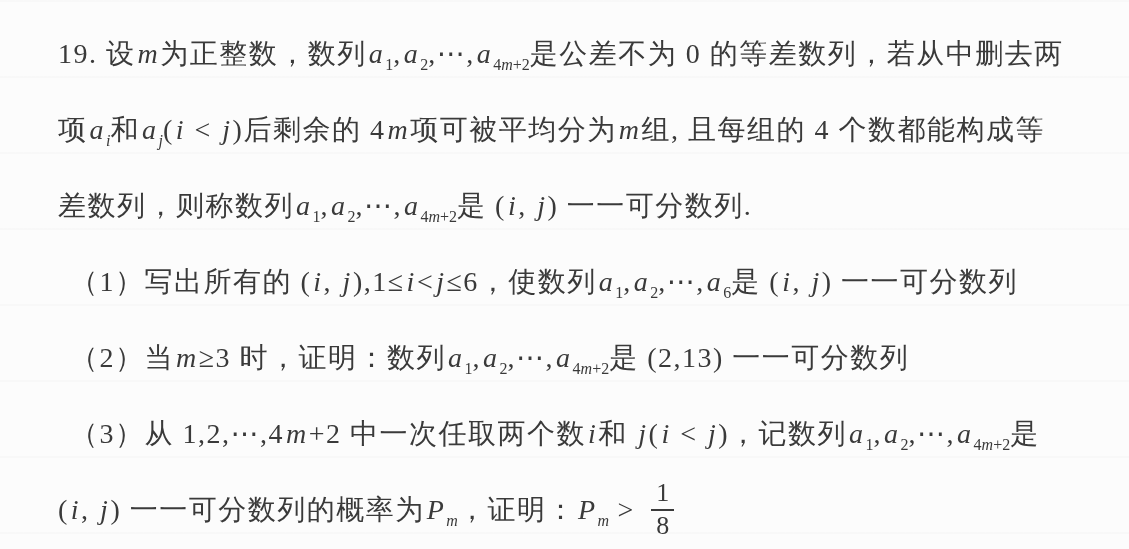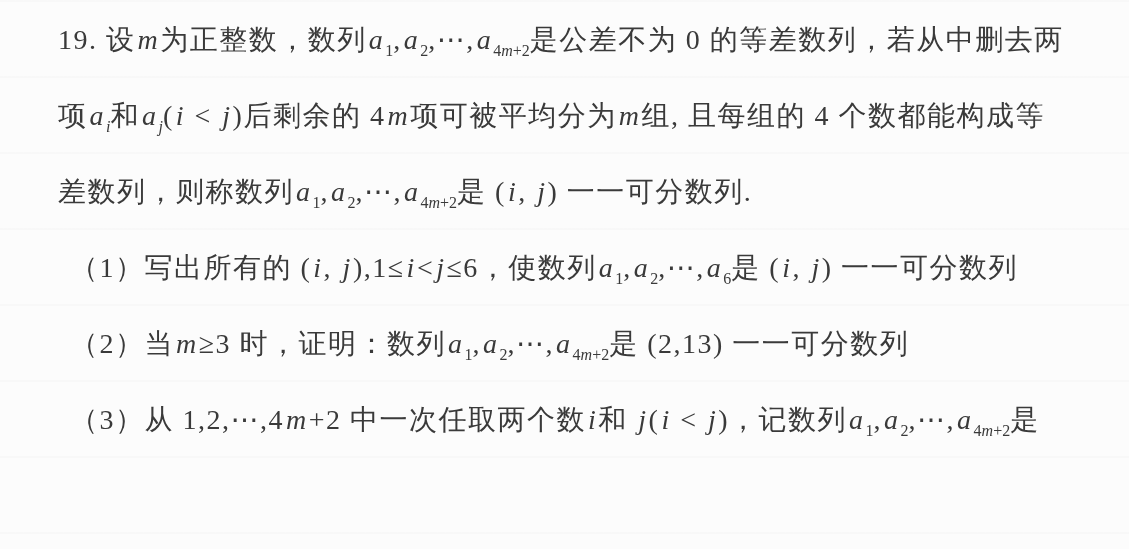--- a/index.html
+++ b/index.html
@@ -10,21 +10,21 @@
     width: 1129px;
     height: 549px;
     overflow: hidden;
     background: #fcfcfc;
     font-family: "Liberation Serif", "DejaVu Serif", serif;
     color: #3a3a3a;
   }
   .doc {
     width: 1129px;
     height: 549px;
-    padding-top: 2px;
+    padding-top: 16px;
     box-sizing: border-box;
     background:
       repeating-linear-gradient(
         to bottom,
         rgba(0,0,0,0.015) 0px, rgba(0,0,0,0.015) 2px,
         rgba(255,255,255,0) 2px, rgba(255,255,255,0) 76px
       );
   }
   .line {
     height: 76px;
@@ -76,13 +76,14 @@
 </head>
 <body style="background: rgb(252, 252, 252); color: rgb(58, 58, 58);">
 
 <div class="doc">
     <div class="line"><span class="cn">19. 设</span><span class="it">m</span><span class="cn">为正整数，数列</span><span class="it">a</span><span class="sb">1</span><span class="cn">,</span><span class="it">a</span><span class="sb">2</span><span class="cn">,⋯,</span><span class="it">a</span><span class="sb">4</span><span class="si">m</span><span class="sb">+2</span><span class="cn">是公差不为 0 的等差数列，若从中删去两</span></div>
     <div class="line"><span class="cn">项</span><span class="it">a</span><span class="si">i</span><span class="cn">和</span><span class="it">a</span><span class="si">j</span><span class="cn">(</span><span class="it">i</span><span class="cn"> &lt; </span><span class="it">j</span><span class="cn">)后剩余的 4</span><span class="it">m</span><span class="cn">项可被平均分为</span><span class="it">m</span><span class="cn">组, 且每组的 4 个数都能构成等</span></div>
     <div class="line"><span class="cn">差数列，则称数列</span><span class="it">a</span><span class="sb">1</span><span class="cn">,</span><span class="it">a</span><span class="sb">2</span><span class="cn">,⋯,</span><span class="it">a</span><span class="sb">4</span><span class="si">m</span><span class="sb">+2</span><span class="cn">是 (</span><span class="it">i</span><span class="cn">, </span><span class="it">j</span><span class="cn">) 一一可分数列.</span></div>
     <div class="line indent"><span class="cn">（1）写出所有的 (</span><span class="it">i</span><span class="cn">, </span><span class="it">j</span><span class="cn">),1≤</span><span class="it">i</span><span class="cn">&lt;</span><span class="it">j</span><span class="cn">≤6，使数列</span><span class="it">a</span><span class="sb">1</span><span class="cn">,</span><span class="it">a</span><span class="sb">2</span><span class="cn">,⋯,</span><span class="it">a</span><span class="sb">6</span><span class="cn">是 (</span><span class="it">i</span><span class="cn">, </span><span class="it">j</span><span class="cn">) 一一可分数列</span></div>
     <div class="line indent"><span class="cn">（2）当</span><span class="it">m</span><span class="cn">≥3 时，证明：数列</span><span class="it">a</span><span class="sb">1</span><span class="cn">,</span><span class="it">a</span><span class="sb">2</span><span class="cn">,⋯,</span><span class="it">a</span><span class="sb">4</span><span class="si">m</span><span class="sb">+2</span><span class="cn">是 (2,13) 一一可分数列</span></div>
     <div class="line indent"><span class="cn">（3）从 1,2,⋯,4</span><span class="it">m</span><span class="cn">+2 中一次任取两个数</span><span class="it">i</span><span class="cn">和 </span><span class="it">j</span><span class="cn">(</span><span class="it">i</span><span class="cn"> &lt; </span><span class="it">j</span><span class="cn">)，记数列</span><span class="it">a</span><span class="sb">1</span><span class="cn">,</span><span class="it">a</span><span class="sb">2</span><span class="cn">,⋯,</span><span class="it">a</span><span class="sb">4</span><span class="si">m</span><span class="sb">+2</span><span class="cn">是</span></div>
+    <div class="line"><span class="cn">(</span><span class="it">i</span><span class="cn">, </span><span class="it">j</span><span class="cn">) 一一可分数列的概率为</span><span class="it">P</span><span class="si">m</span><span class="cn">，证明：</span><span class="it">P</span><span class="si">m</span><span class="cn"> &gt; </span><span class="frac"><span class="fn">1</span><span class="fd">8</span></span></div>
   </div>
 
 </body></html>

